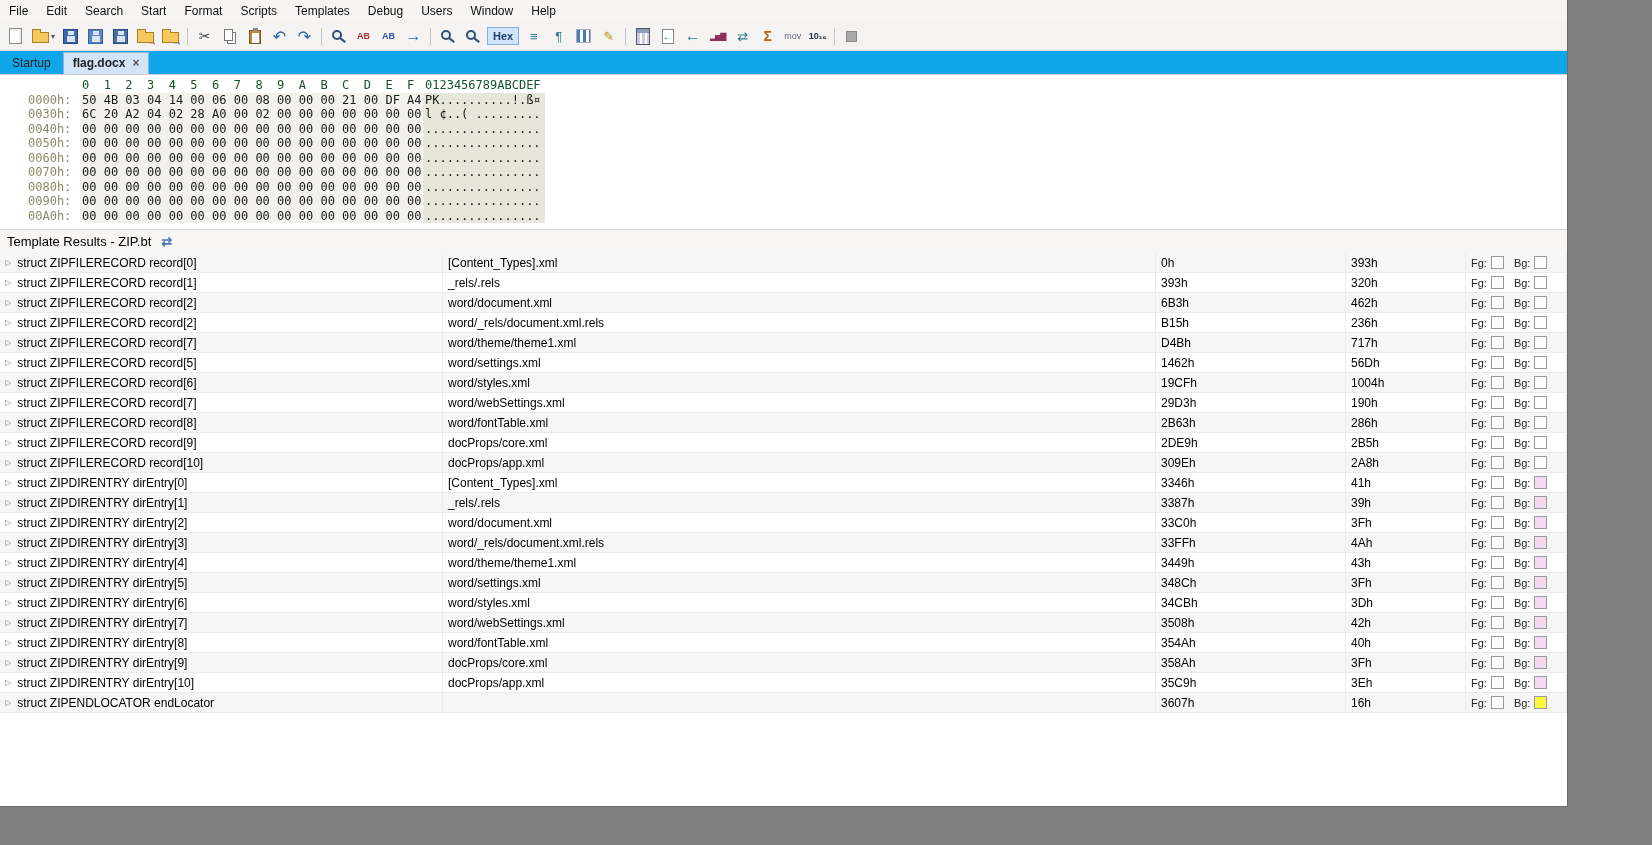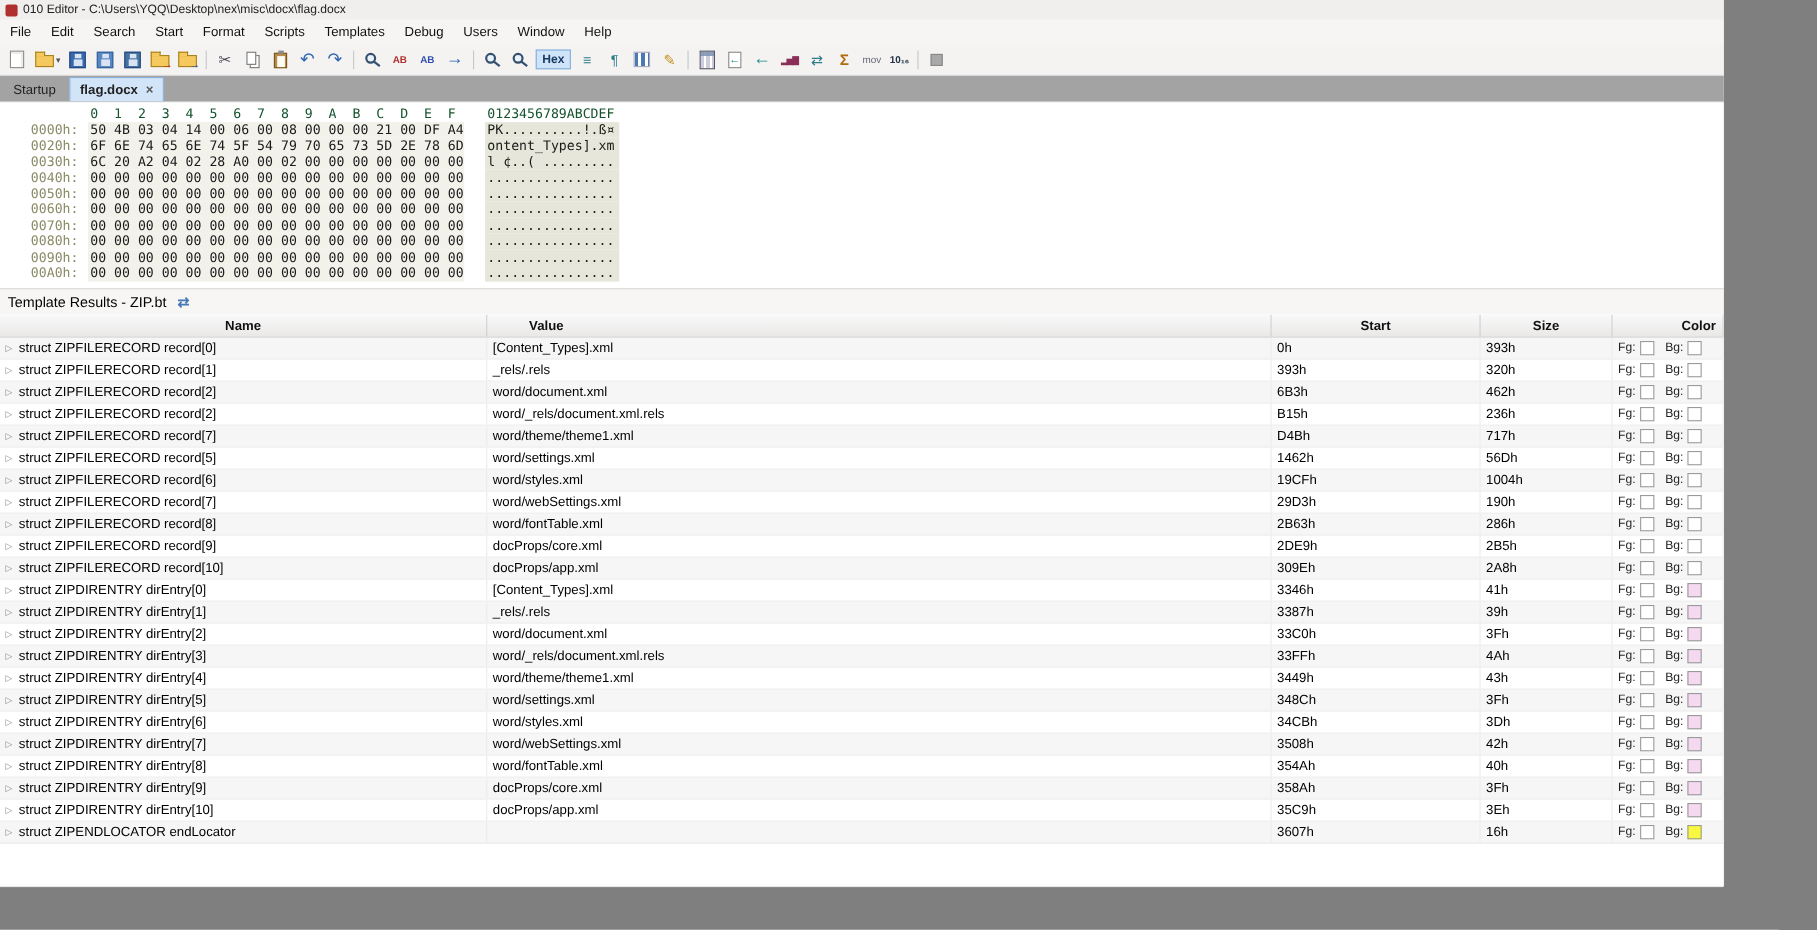--- a/index.html
+++ b/index.html
@@ -43,30 +43,30 @@
 i.sh-paste::after{content:"";position:absolute;left:2px;top:2px;width:7px;height:10px;background:#fdfdf5}
 i.sh-mag{width:10px;height:10px;border:2px solid #34506e;border-radius:50%;background:#eaf2fa;position:relative;margin:0 4px 3px 0}
 i.sh-mag::after{content:"";position:absolute;width:7px;height:2px;background:#34506e;right:-6px;bottom:-3px;transform:rotate(38deg)}
 i.sh-doc::before{content:"";position:absolute;left:-5px;top:-5px;width:9px;height:11px;background:#fff;border:1px solid #999;z-index:-1}
 i.sh-docr::before{content:"";position:absolute;left:-5px;top:-5px;width:9px;height:11px;background:#ffecec;border:1px solid #c08080;z-index:-1}
 i.sh-cols{width:15px;height:14px;background:repeating-linear-gradient(90deg,#4a7ab5 0 3px,#fff 3px 6px);border:1px solid #aab}
 i.sh-calc{width:14px;height:17px;border:1px solid #556;background:linear-gradient(rgba(130,150,180,.9) 0 4px,rgba(0,0,0,0) 4px),repeating-linear-gradient(90deg,#ccd 0 3px,#fff 3px 5px);background-color:#fff}
 i.sh-goto{width:12px;height:15px;background:#fff;border:1px solid #888;position:relative}
 i.sh-goto::after{content:"←";position:absolute;left:0;top:1px;color:#178a8a;font-size:10px;font-weight:bold}
 i.sh-stop{width:11px;height:11px;background:#a9a9a9;border:1px solid #888}
-.tabbar{height:24px;background:#a3a3a3;border-bottom:1px solid #d0d0d0;display:flex;align-items:flex-end;font-size:12px;flex:0 0 auto}
+.tabbar{height:24px;background:#0ea5e9;border-bottom:1px solid #d0d0d0;display:flex;align-items:flex-end;font-size:12px;flex:0 0 auto}
 .tab{padding:4px 12px;color:#222;display:flex;align-items:center;gap:7px}
 .tab.active{background:#d2e4f7;border:1px solid #8ab2dc;border-bottom:none;font-weight:bold;padding:3px 9px 4px 9px}
 .tab-close{font-weight:bold;color:#555;font-size:12px}
 .hexpanel{background:#fff;padding:3px 0 6px 28px;font-family:"DejaVu Sans Mono",monospace;font-size:12px;line-height:14.5px;flex:0 0 auto}
 .hex-header{display:flex;white-space:pre;color:#b0b0b0}
 .hex-row{display:flex;white-space:pre}
 .hx-addr{width:52px;color:#8a8a66;flex:0 0 auto}
 .hx-bytes{width:342px;color:#1a1a1a;background:#f2f2eb;padding-left:2px;flex:0 0 auto}
-.hx-ascii{width:122px;color:#1a1a1a;background:#e6e6da;margin-left:19px;padding-left:2px;flex:0 0 auto}
+.hx-ascii{width:122px;color:#1a1a1a;background:#e6e6da;margin-left:1px;padding-left:2px;flex:0 0 auto}
 .hex-header .hx-bytes,.hex-header .hx-ascii{background:transparent;color:#14532d}
 .tpl-bar{height:24px;display:flex;align-items:center;gap:10px;padding:0 7px;font-size:13px;color:#000;background:#f7f6f5;border-top:1px solid #d8d8d8;flex:0 0 auto}
 .refresh{color:#4a7ab5;font-size:13px;font-weight:bold}
 .tbl{flex:1;display:flex;flex-direction:column;background:#fff;overflow:hidden}
 .tbl-head{display:flex;height:21px;background:linear-gradient(#f9f9f9,#e9e8e7);border-bottom:1px solid #c8c8c8;font-size:12px;font-weight:bold;color:#111;flex:0 0 auto}
 .hc{height:100%;display:flex;align-items:center;justify-content:center;border-right:1px solid #cfcfcf}
 .hc.c1{justify-content:flex-start;padding-left:38px}
 .hc.c4{justify-content:flex-end;padding-right:6px}
 .c0{width:443px;flex:0 0 auto}.c1{width:713px;flex:0 0 auto}.c2{width:190px;flex:0 0 auto}.c3{width:120px;flex:0 0 auto}.c4{flex:1;min-width:0}
 .trow{display:flex;height:20px;font-size:12px;color:#000;background:#fff;border-bottom:1px solid #eaeaea;flex:0 0 auto}
@@ -74,24 +74,20 @@
 .cell{height:100%;display:flex;align-items:center;padding:0 5px;border-right:1px solid #ececec;overflow:hidden;white-space:nowrap}
 .arrow{color:#888;font-size:8px;margin-right:6px}
 .swatch{width:13px;height:13px;border:1px solid #9a9a9a;margin:0 10px 0 4px;flex:0 0 auto}
 .fgbg{font-size:11px;color:#222}
 </style>
 </head>
 <body>
 
 <div class="window">
 
-  <div class="titlebar">
-    <span class="app-icon"></span>
-    <span class="title-text">010 Editor - C:\Users\YQQ\Desktop\nex\misc\docx\flag.docx</span>
-  </div>
 
   <div class="menubar" id="menubar">
       <span class="menu-item">File</span>
       <span class="menu-item">Edit</span>
       <span class="menu-item">Search</span>
       <span class="menu-item">Start</span>
       <span class="menu-item">Format</span>
       <span class="menu-item">Scripts</span>
       <span class="menu-item">Templates</span>
       <span class="menu-item">Debug</span>
@@ -184,45 +180,37 @@
     </div>
 
   <div class="hexpanel">
     <div class="hex-header">
       <span class="hx-addr"></span>
       <span class="hx-bytes">0  1  2  3  4  5  6  7  8  9  A  B  C  D  E  F</span>
       <span class="hx-ascii">0123456789ABCDEF</span>
     </div>
     <div id="hexrows">
         <div class="hex-row"><span class="hx-addr">0000h:</span><span class="hx-bytes">50 4B 03 04 14 00 06 00 08 00 00 00 21 00 DF A4</span><span class="hx-ascii">PK..........!.ß¤</span></div>
-        <div class="hex-row"><span class="hx-addr">0020h:</span><span class="hx-bytes">6F 6E 74 65 6E 74 5F 54 79 70 65 73 5D 2E 78 6D</span><span class="hx-ascii">ontent_Types].xm</span></div>
         <div class="hex-row"><span class="hx-addr">0030h:</span><span class="hx-bytes">6C 20 A2 04 02 28 A0 00 02 00 00 00 00 00 00 00</span><span class="hx-ascii">l ¢..( .........</span></div>
         <div class="hex-row"><span class="hx-addr">0040h:</span><span class="hx-bytes">00 00 00 00 00 00 00 00 00 00 00 00 00 00 00 00</span><span class="hx-ascii">................</span></div>
         <div class="hex-row"><span class="hx-addr">0050h:</span><span class="hx-bytes">00 00 00 00 00 00 00 00 00 00 00 00 00 00 00 00</span><span class="hx-ascii">................</span></div>
         <div class="hex-row"><span class="hx-addr">0060h:</span><span class="hx-bytes">00 00 00 00 00 00 00 00 00 00 00 00 00 00 00 00</span><span class="hx-ascii">................</span></div>
         <div class="hex-row"><span class="hx-addr">0070h:</span><span class="hx-bytes">00 00 00 00 00 00 00 00 00 00 00 00 00 00 00 00</span><span class="hx-ascii">................</span></div>
         <div class="hex-row"><span class="hx-addr">0080h:</span><span class="hx-bytes">00 00 00 00 00 00 00 00 00 00 00 00 00 00 00 00</span><span class="hx-ascii">................</span></div>
         <div class="hex-row"><span class="hx-addr">0090h:</span><span class="hx-bytes">00 00 00 00 00 00 00 00 00 00 00 00 00 00 00 00</span><span class="hx-ascii">................</span></div>
         <div class="hex-row"><span class="hx-addr">00A0h:</span><span class="hx-bytes">00 00 00 00 00 00 00 00 00 00 00 00 00 00 00 00</span><span class="hx-ascii">................</span></div>
       </div>
   </div>
 
   <div class="tpl-bar">
     <span>Template Results - ZIP.bt</span>
     <span class="refresh">⇄</span>
   </div>
 
   <div class="tbl">
-    <div class="tbl-head" id="tblhead">
-        <div class="hc c0">Name</div>
-        <div class="hc c1">Value</div>
-        <div class="hc c2">Start</div>
-        <div class="hc c3">Size</div>
-        <div class="hc c4">Color</div>
-      </div>
     <div id="tblrows">
         <div class="trow alt">
           <div class="cell c0">
             <span class="arrow">▷</span>
             <span>struct ZIPFILERECORD record[0]</span>
           </div>
           <div class="cell c1">[Content_Types].xml</div>
           <div class="cell c2">0h</div>
           <div class="cell c3">393h</div>
           <div class="cell c4">

